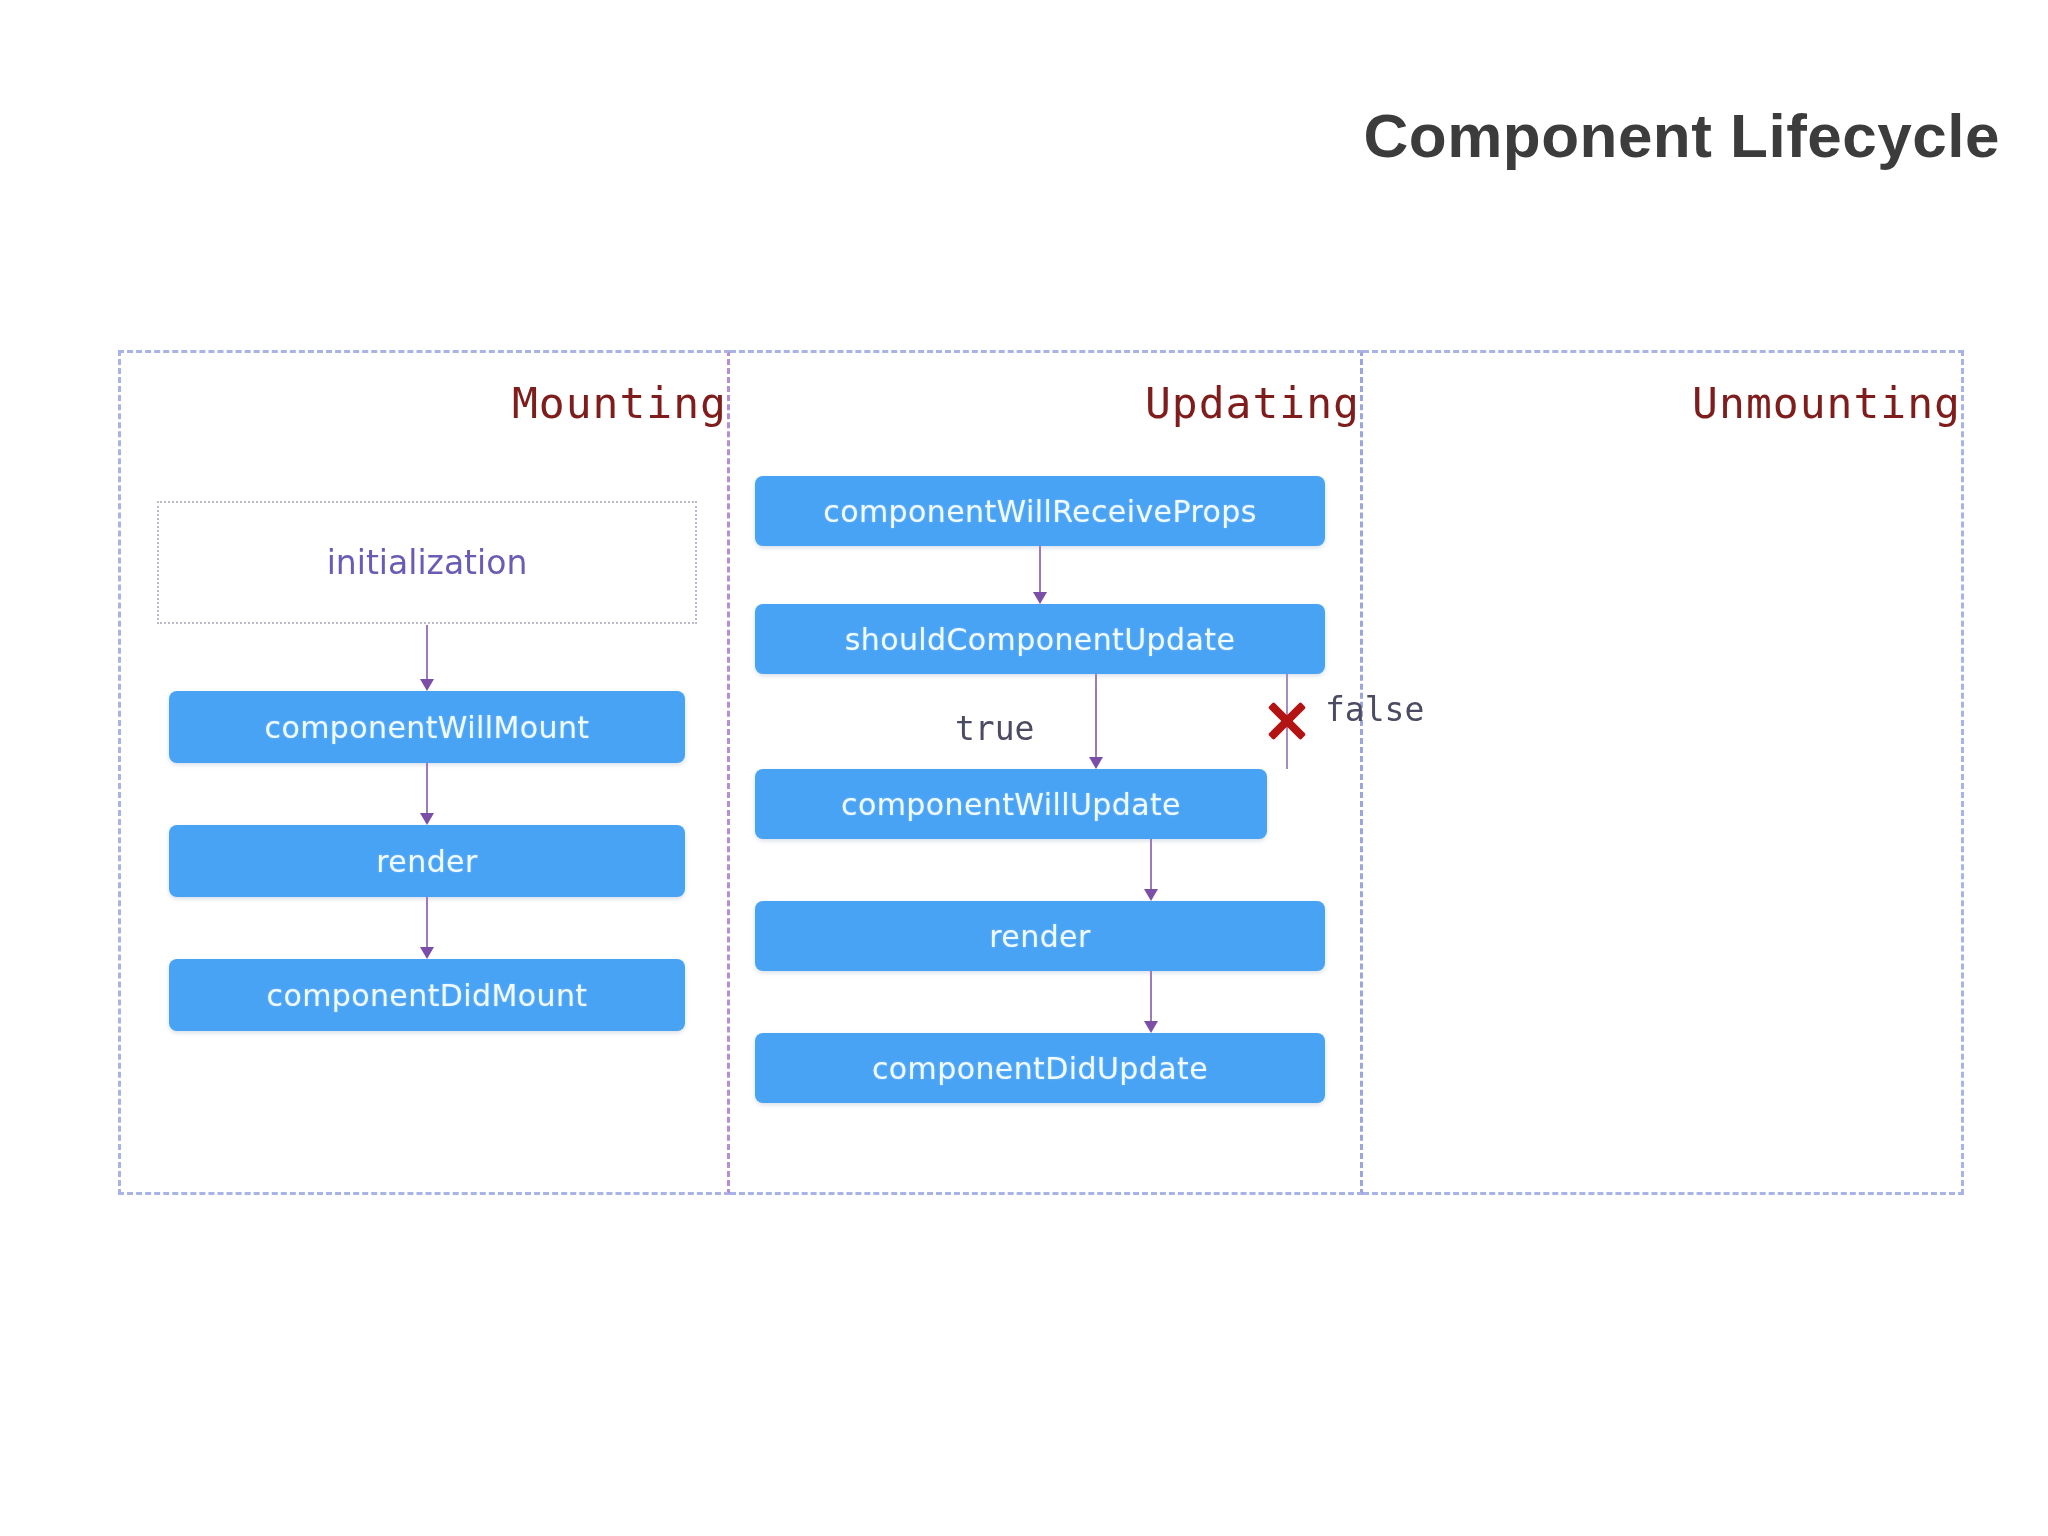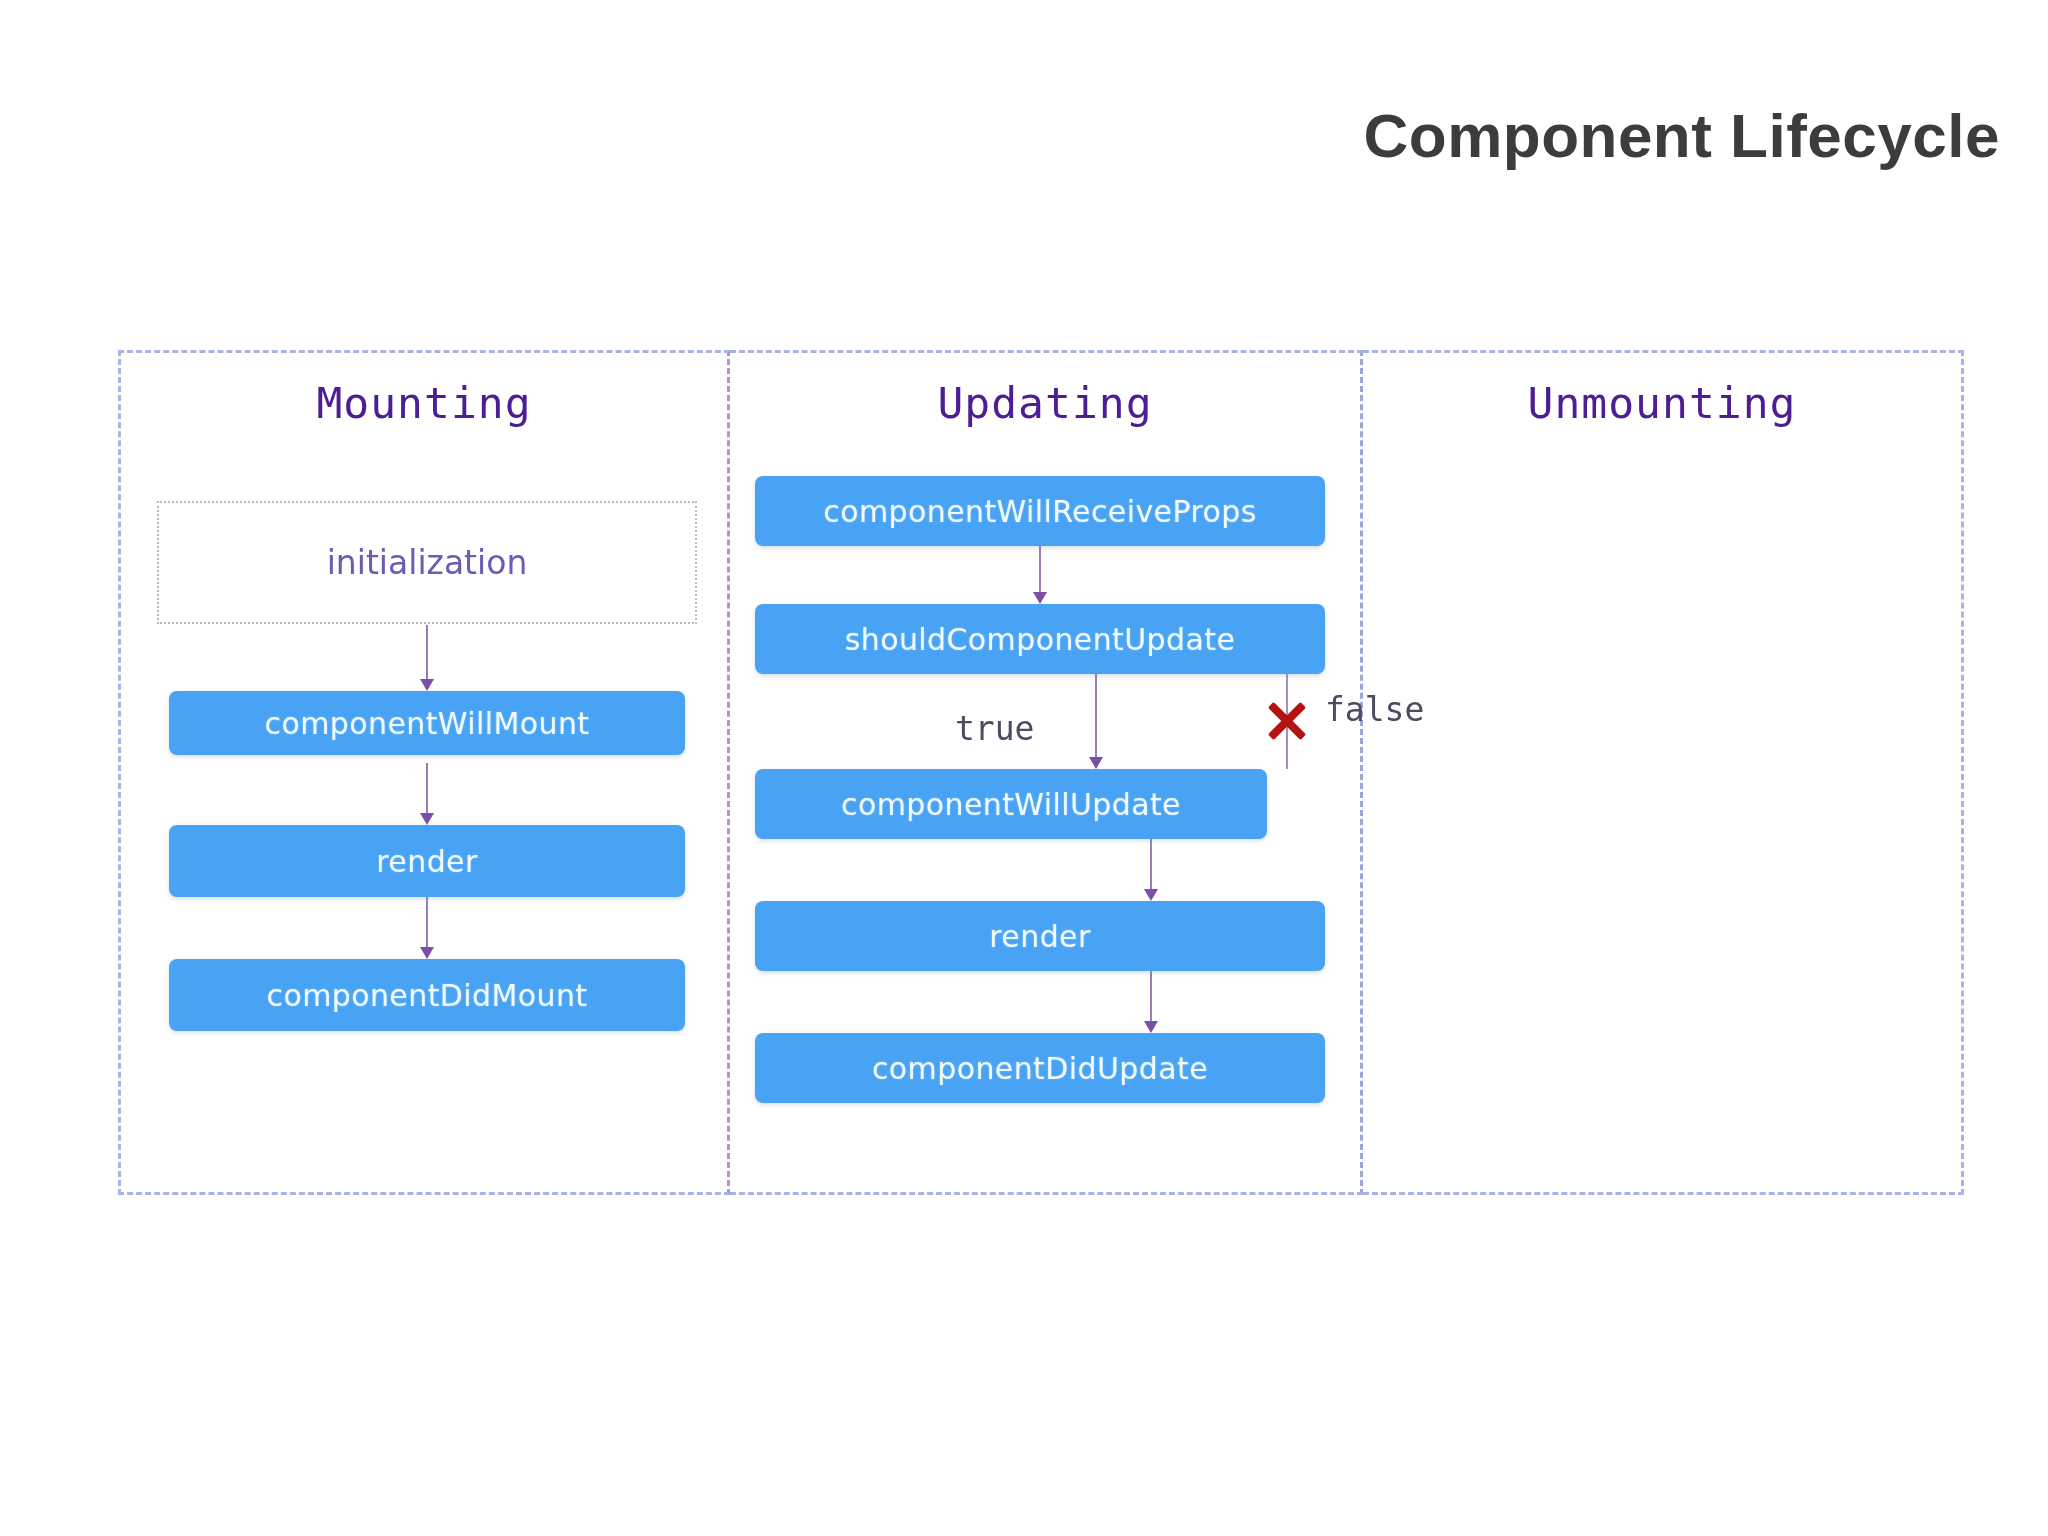--- a/index.html
+++ b/index.html
@@ -70,25 +70,25 @@
     border-bottom: 3px dashed #a8b4e8;
     border-right: 3px dashed #a8b4e8;
     border-left: none;
   }
 
   .panel-heading {
     position: absolute;
     top: 25px;
     left: 0;
     width: 100%;
-    text-align: center;
+    text-align: right;
     font-family: "DejaVu Sans Mono", "Liberation Mono", monospace;
     font-size: 43px;
     font-weight: 400;
-    color: #4c1d95;
+    color: #7f1d1d;
     letter-spacing: 1px;
   }
 
   
   .lc-box {
     position: absolute;
     background: #49a3f5;
     color: #f0fbff;
     display: flex;
     align-items: center;
@@ -196,21 +196,21 @@
 
     <div id="init-box">
       <div class="line">initialization</div>
     </div>
 
     <div class="arrow" style="left:299px; top:272px; height:66px;">
       <div class="shaft"></div>
       <div class="head"></div>
     </div>
 
-    <div class="lc-box" style="left:48px; top:338px; width:516px; height:64px;">componentWillMount</div>
+    <div class="lc-box" style="left:48px; top:338px; width:516px; height:72px;">componentWillMount</div>
 
     <div class="arrow" style="left:299px; top:410px; height:62px;">
       <div class="shaft"></div>
       <div class="head"></div>
     </div>
 
     <div class="lc-box" style="left:48px; top:472px; width:516px; height:72px;">render</div>
 
     <div class="arrow" style="left:299px; top:544px; height:62px;">
       <div class="shaft"></div>

